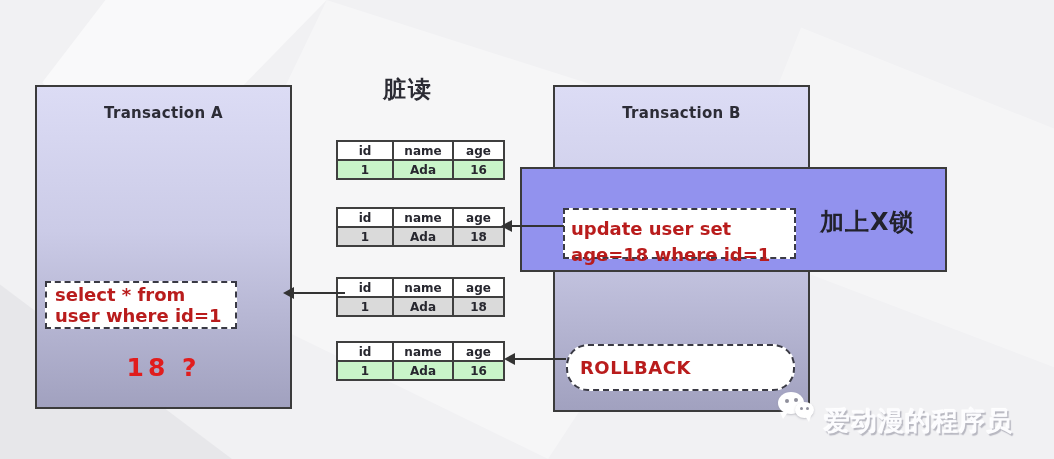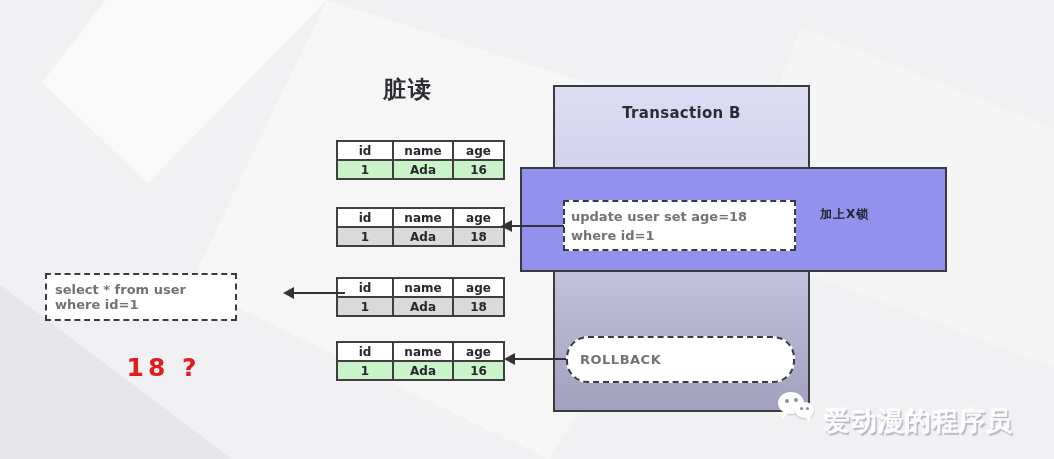--- a/index.html
+++ b/index.html
@@ -29,26 +29,26 @@
     margin-top:17px; text-align:center;
     font-size:15px; font-weight:bold; color:#2c2c36; letter-spacing:.3px;
   }
 
   .xlock-band {
     position:absolute; left:520px; top:167px; width:427px; height:105px;
     background:#9292ee; border:2px solid #3b3b3b; z-index:3;
   }
   .xlock-label {
     position:absolute; left:820px; top:206px; z-index:4;
-    font-size:12px; font-weight:bold; color:#22222c; letter-spacing:1px;
+    font-size:24px; font-weight:bold; color:#22222c; letter-spacing:1px;
   }
 
   .dashed-box {
     position:absolute; background:#fff; border:2px dashed #3a3a44; z-index:4;
-    font-size:13px; font-weight:bold; color:#737373;
+    font-size:18px; font-weight:bold; color:#b91c1c;margin-top:8px;
   }
   .update-box { left:563px; top:200px; width:233px; height:51px; padding:6px 6px; line-height:1.45; }
   .select-box { left:45px; top:273px; width:192px; height:48px; display:flex; align-items:center; padding-left:8px; }
   .rollback-box { left:566px; top:336px; width:229px; height:47px; display:flex; align-items:center; padding-left:12px; letter-spacing:.5px;border-radius:22px; }
 
   .read-result {
     position:absolute; left:35px; top:353px; width:257px; text-align:center;
     font-size:25px; font-weight:bold; color:#e11d1d; letter-spacing:4px; z-index:2;
   }
 
@@ -103,20 +103,23 @@
 <body>
 
 <div id="stage">
   <div class="bg-poly p1"></div>
   <div class="bg-poly p2"></div>
   <div class="bg-poly p3"></div>
   <div class="bg-poly p4"></div>
 
   <div class="page-title">脏读</div>
 
+  <div class="txn-box txn-a">
+    <div class="txn-title">Transaction A</div>
+  </div>
   <div class="dashed-box select-box">
     <span>select * from user where id=1</span>
   </div>
   <div class="read-result">18  ?</div>
 
   <div class="txn-box txn-b">
     <div class="txn-title">Transaction B</div>
   </div>
 
   <div class="xlock-band"></div>

